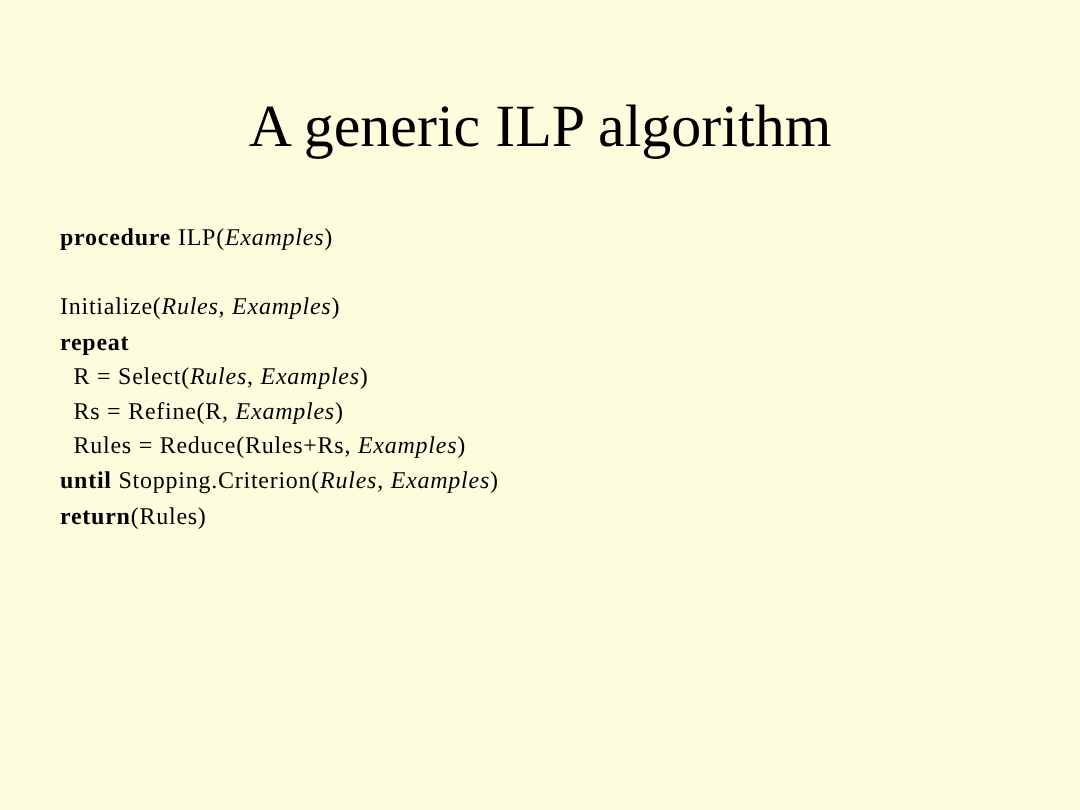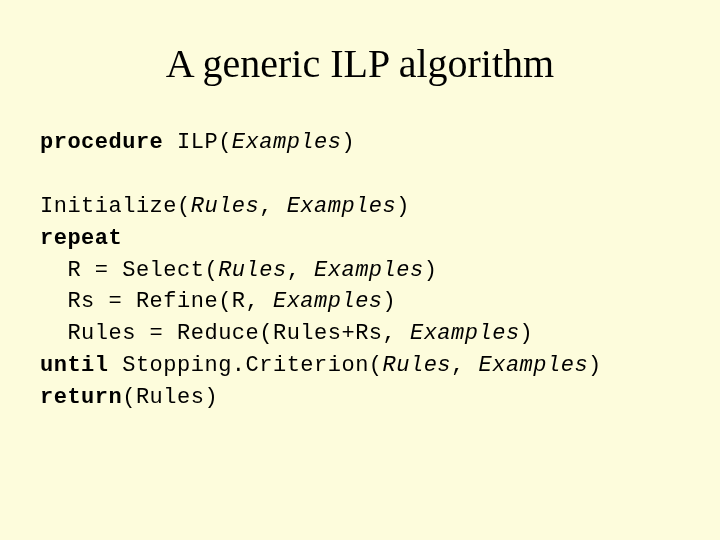--- a/index.html
+++ b/index.html
@@ -8,32 +8,32 @@
     width: 720px;
     height: 540px;
     background: #fdfcdc;
     font-family: "Times New Roman", Times, serif;
     color: #000;
   }
   .slide {
     width: 720px;
     height: 540px;
     box-sizing: border-box;
-    padding: 20px 40px 0 40px;
+    padding: 40px 40px 0 40px;
   }
   .title {
     font-size: 40px;
     text-align: center;
     margin-top: 20px;
     margin-bottom: 40px;
     font-weight: normal;
   }
   .code {
-    font-family: Liberation Mono, monospace;
-    font-size: 22px;
+    font-family: Liberation Serif, serif;
+    font-size: 16px;
     line-height: 1.45;
     white-space: pre;
     letter-spacing: 0.5px;
   }
   .kw { font-weight: bold; }
   .it { font-style: italic; }
 </style>
 </head>
 <body>
 

